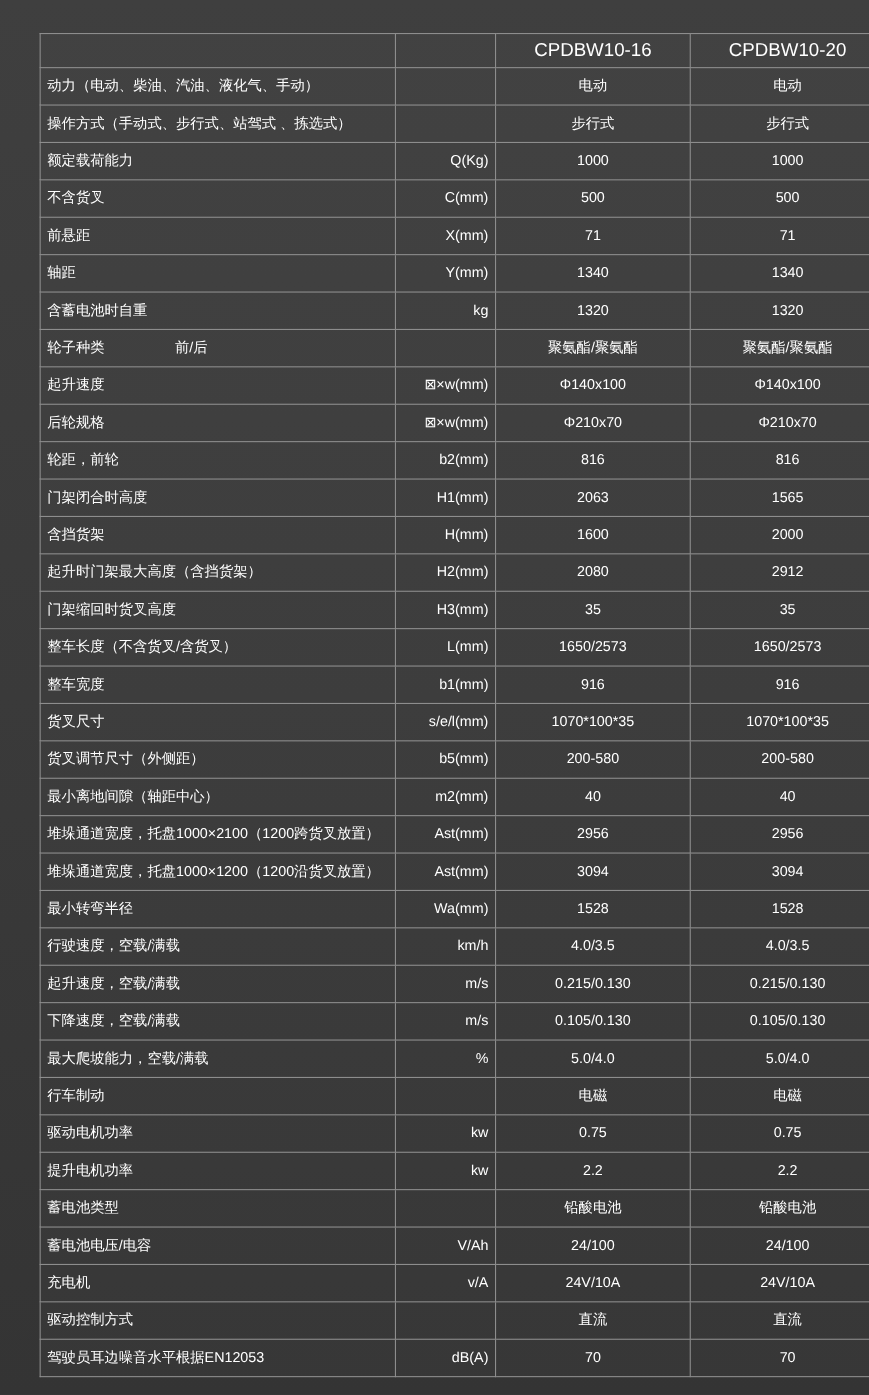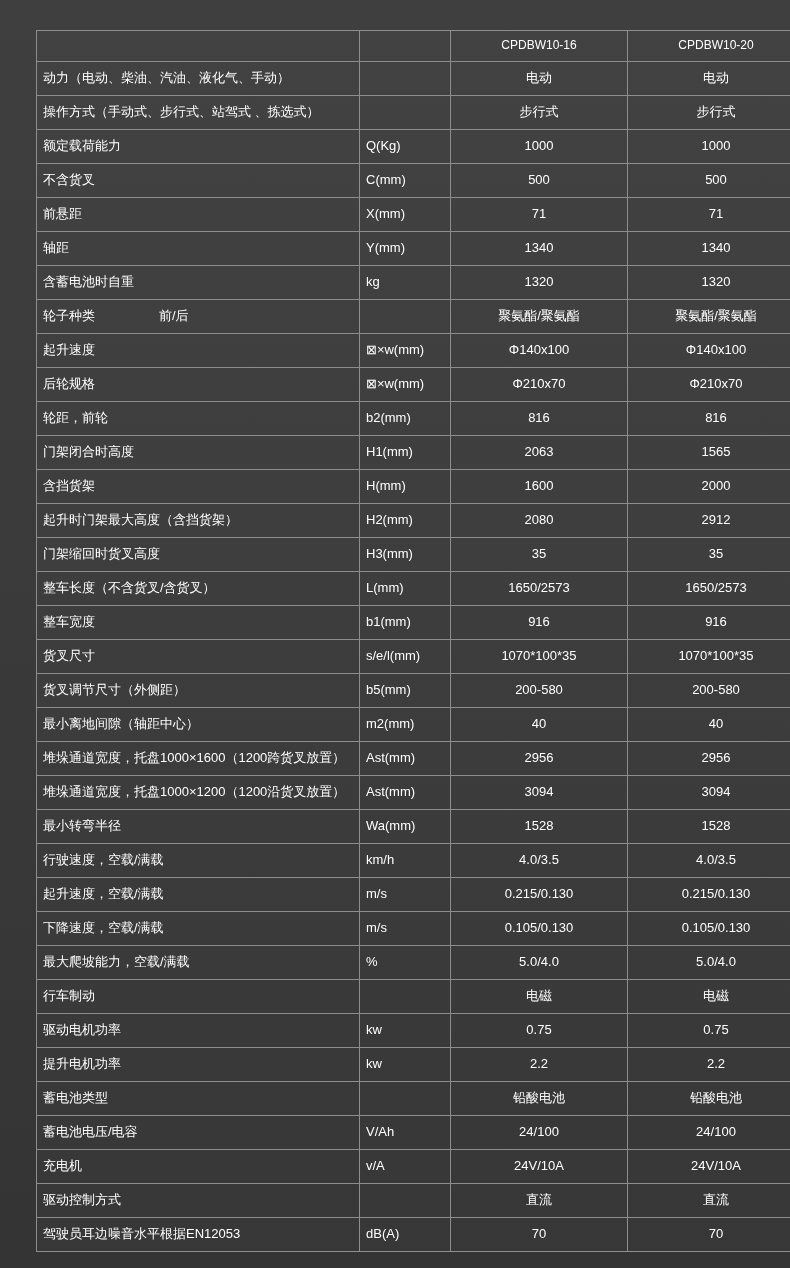--- a/index.html
+++ b/index.html
@@ -45,34 +45,34 @@
     background: rgba(255,255,255,0.015);
   }
   td.c-name {
     width: 310px;
     text-align: left;
     padding-left: 14px;
     font-size: 13px;
   }
   td.c-unit {
     width: 78px;
-    text-align: left;
+    text-align: right;
     font-size: 13px;
   }
   td.c-val {
     width: 164px;
     text-align: center;
     font-size: 13px;
   }
   tr.head td {
     height: 30px;
     font-size: 13.5px;
   }
   tr.head td.c-val {
-    font-size: 12px;
+    font-size: 17px;
   }
   .name-inline {
     display: inline-block;
     text-align: center;
   }
   .name-gap {
     display: inline-block;
     width: 64px;
   }
   .small-name {
@@ -206,21 +206,21 @@
             <td class="c-val">200-580</td>
             <td class="c-val">200-580</td>
           </tr>
           <tr>
             <td class="c-name">最小离地间隙（轴距中心）</td>
             <td class="c-unit">m2(mm)</td>
             <td class="c-val">40</td>
             <td class="c-val">40</td>
           </tr>
           <tr>
-            <td class="c-name small-name">堆垛通道宽度，托盘1000×1600（1200跨货叉放置）</td>
+            <td class="c-name small-name">堆垛通道宽度，托盘1000×2100（1200跨货叉放置）</td>
             <td class="c-unit">Ast(mm)</td>
             <td class="c-val">2956</td>
             <td class="c-val">2956</td>
           </tr>
           <tr>
             <td class="c-name small-name">堆垛通道宽度，托盘1000×1200（1200沿货叉放置）</td>
             <td class="c-unit">Ast(mm)</td>
             <td class="c-val">3094</td>
             <td class="c-val">3094</td>
           </tr>

